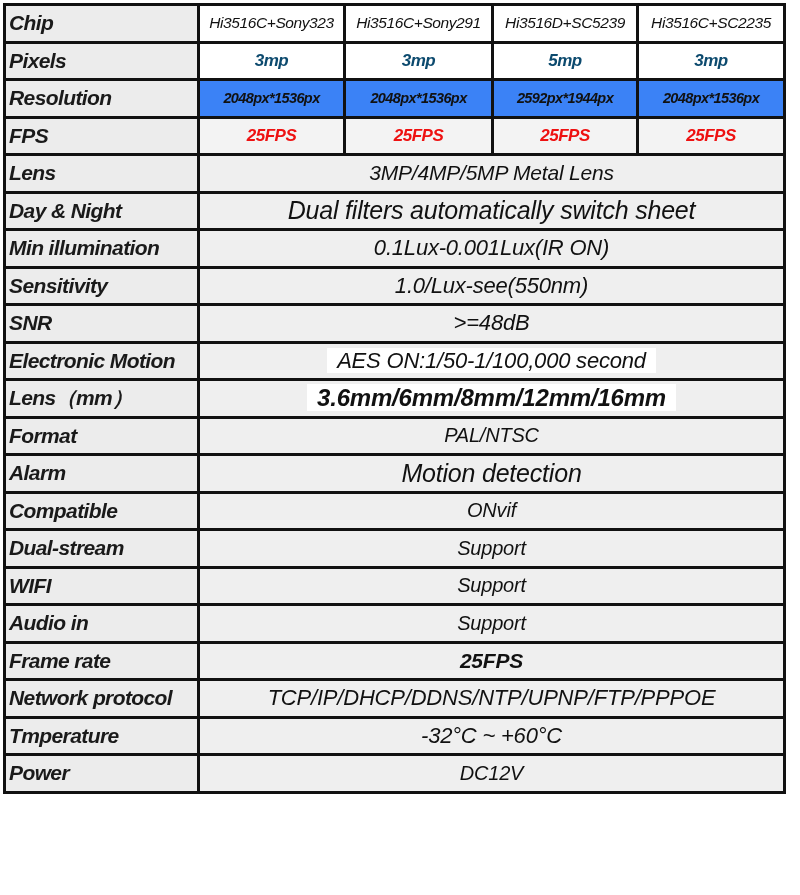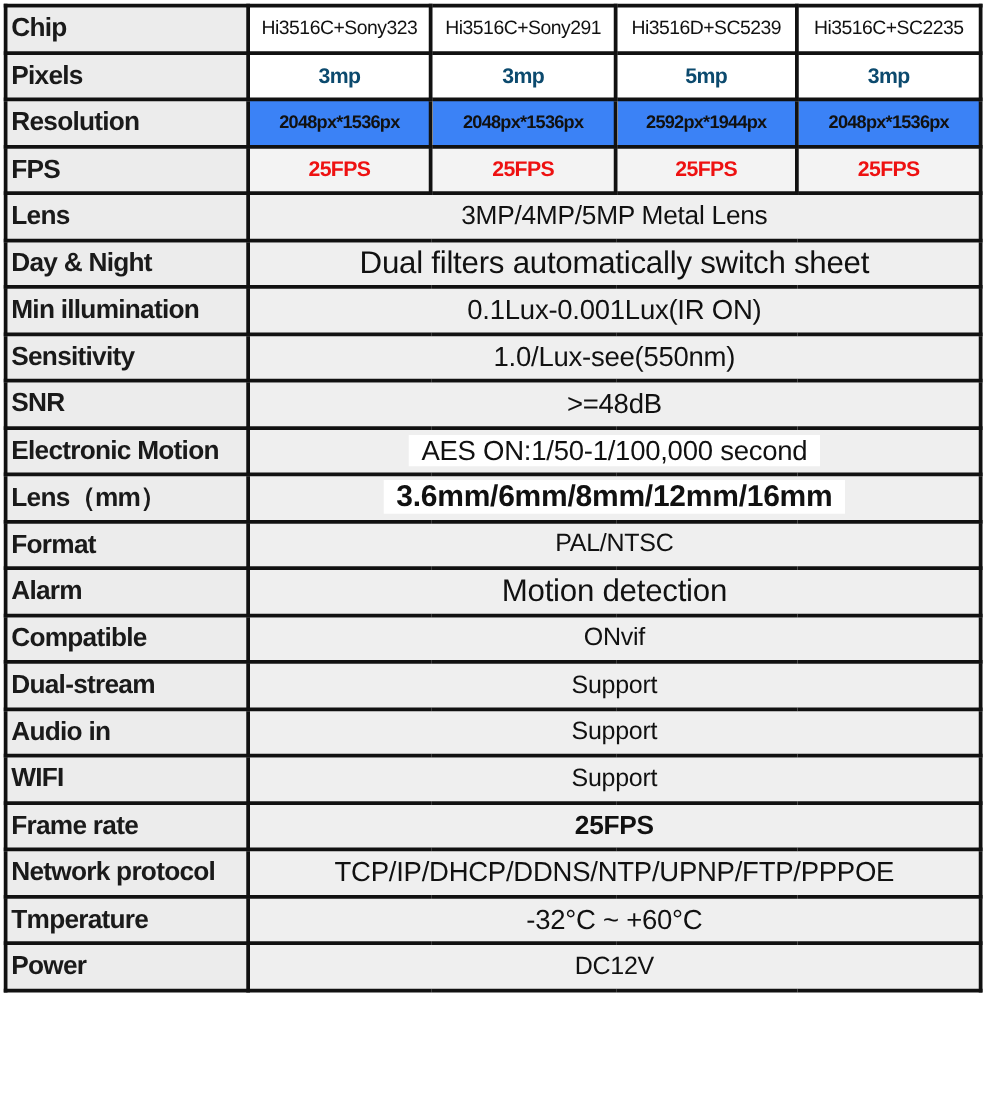--- a/index.html
+++ b/index.html
@@ -15,20 +15,21 @@
       font-family: "Liberation Sans", "DejaVu Sans", sans-serif;
     }
     .spec-table {
       position: absolute;
       left: 3px;
       top: 3px;
       width: 706px;
       border-collapse: collapse;
       table-layout: fixed;
       border: 3px solid #111;
+      font-style: italic;
     }
     .spec-table td {
       border: 3px solid #111;
       padding: 0;
       height: 34.5px;
       text-align: center;
       vertical-align: middle;
       background: #efefef;
       color: #111;
       overflow: hidden;
@@ -170,28 +171,28 @@
     </tr>
     <tr>
       <td class="label">Compatible</td>
       <td class="value sm" colspan="4">ONvif</td>
     </tr>
     <tr>
       <td class="label">Dual-stream</td>
       <td class="value sm" colspan="4">Support</td>
     </tr>
     <tr>
+      <td class="label">WIFI</td>
+      <td class="value sm" colspan="4">Support</td>
+    </tr>
+    <tr>
       <td class="label">Audio in</td>
       <td class="value sm" colspan="4">Support</td>
     </tr>
     <tr>
-      <td class="label">WIFI</td>
-      <td class="value sm" colspan="4">Support</td>
-    </tr>
-    <tr>
       <td class="label">Frame rate</td>
       <td class="value bold-sm" colspan="4">25FPS</td>
     </tr>
     <tr>
       <td class="label">Network protocol</td>
       <td class="value" colspan="4">TCP/IP/DHCP/DDNS/NTP/UPNP/FTP/PPPOE</td>
     </tr>
     <tr>
       <td class="label">Tmperature</td>
       <td class="value" colspan="4">-32°C ~ +60°C</td>

